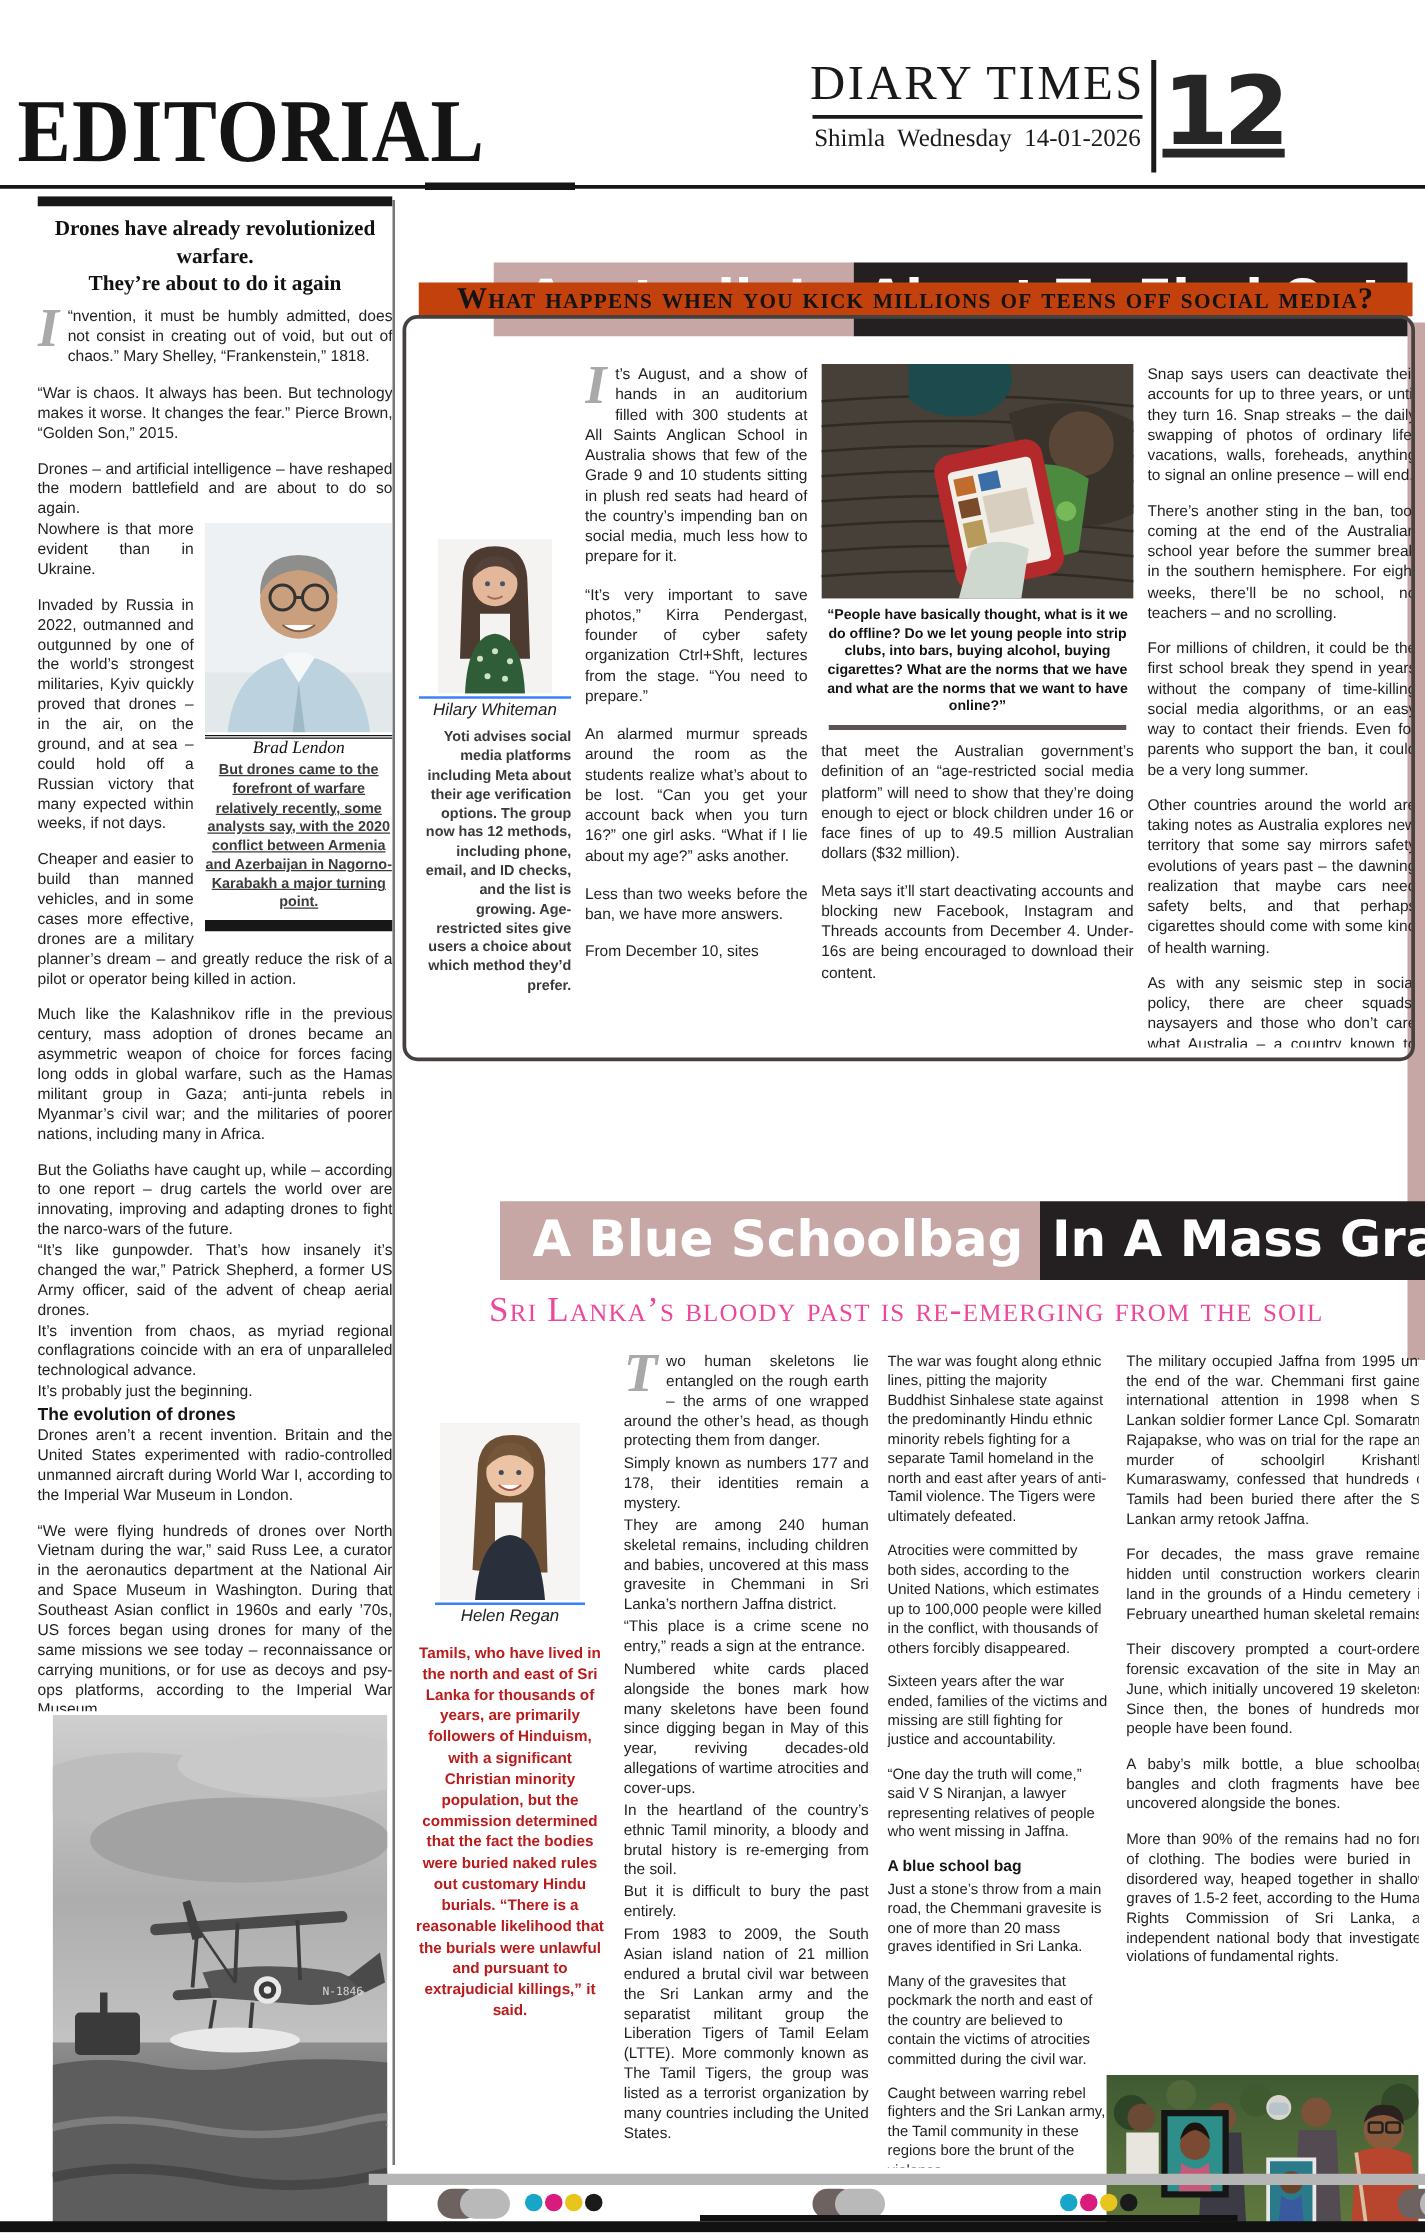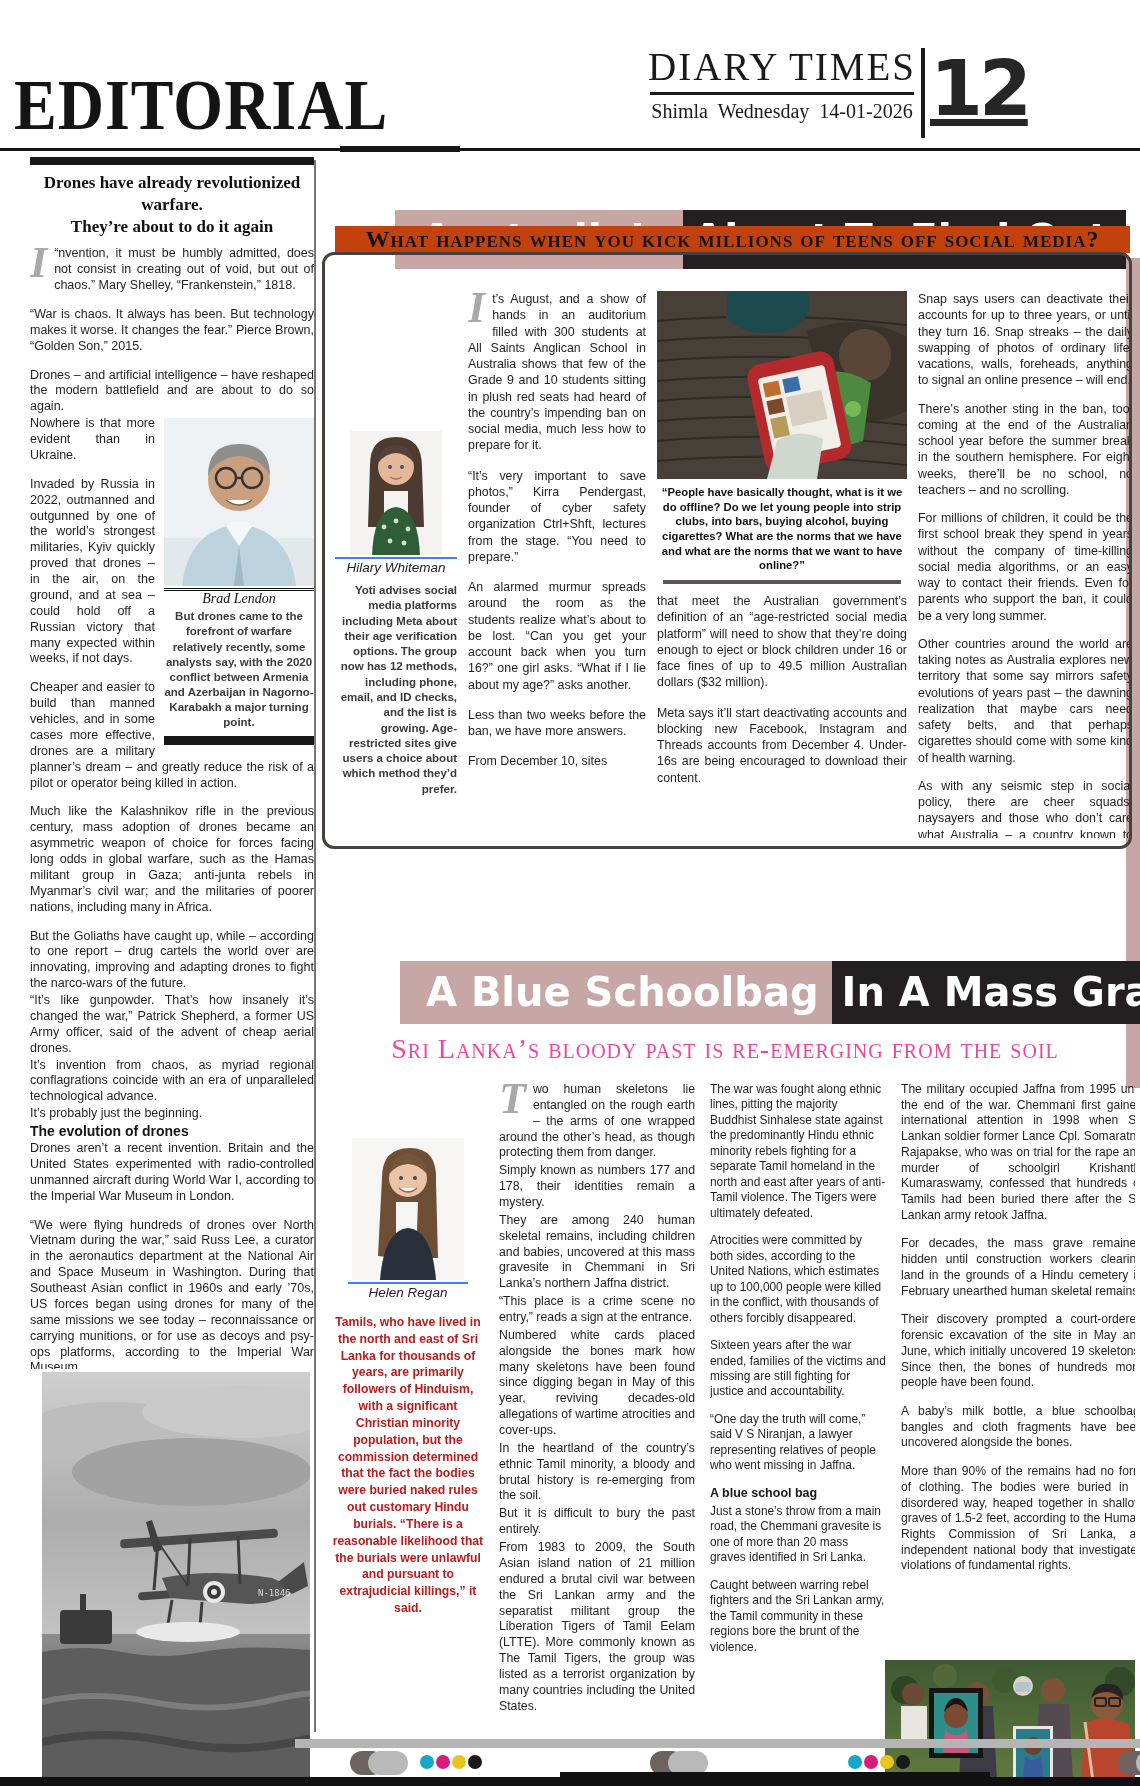--- a/index.html
+++ b/index.html
@@ -52,21 +52,21 @@
   .wrapzone::after{ content:""; display:block; clear:both; }
   .float-fig{ float:right; width:150px; margin:2px 0 4px 9px; }
   .brad-img{ width:150px; height:168px; overflow:hidden; }
   .fig-name{
     font-family:"Liberation Serif", serif; font-style:italic; font-size:14px;
     text-align:center; margin-top:2px; color:#111;
     border-top:3px solid #111; border-top-style:double;
   }
   .fig-cap{
     font-weight:bold; font-size:11.5px; line-height:1.32; text-align:center;
-    color:#3c3c3c; margin-top:2px;
+    color:#3c3c3c; margin-top:2px;text-decoration:underline;
   }
   .cap-bar{ height:9px; background:#171717; margin-top:5px; }
   .left-subhead{ font-size:14px; font-weight:bold; color:#151515; margin-bottom:2px; }
   .biplane{
     position:absolute; left:42px; top:1372px; width:268px; height:408px; overflow:hidden;
   }
   .v-divider{ position:absolute; left:314px; top:160px; width:2px; height:1572px; background:#777; }
   .right-strip{ position:absolute; left:1126px; top:258px; width:14px; height:830px; background:#c6a7a5; }
 
   
@@ -372,20 +372,21 @@
       <p>From 1983 to 2009, the South Asian island nation of 21 million endured a brutal civil war between the Sri Lankan army and the separatist militant group the Liberation Tigers of Tamil Eelam (LTTE). More commonly known as The Tamil Tigers, the group was listed as a terrorist organization by many countries including the United States.</p>
     </div>
 
     <div class="scol scol-2">
       <p>The war was fought along ethnic lines, pitting the majority Buddhist Sinhalese state against the predominantly Hindu ethnic minority rebels fighting for a separate Tamil homeland in the north and east after years of anti-Tamil violence. The Tigers were ultimately defeated.</p>
       <p>Atrocities were committed by both sides, according to the United Nations, which estimates up to 100,000 people were killed in the conflict, with thousands of others forcibly disappeared.</p>
       <p>Sixteen years after the war ended, families of the victims and missing are still fighting for justice and accountability.</p>
       <p>“One day the truth will come,” said V S Niranjan, a lawyer representing relatives of people who went missing in Jaffna.</p>
       <h4 class="sl-colsub">A blue school bag</h4>
       <p>Just a stone’s throw from a main road, the Chemmani gravesite is one of more than 20 mass graves identified in Sri Lanka.</p>
+      <p>Many of the gravesites that pockmark the north and east of the country are believed to contain the victims of atrocities committed during the civil war.</p>
       <p>Caught between warring rebel fighters and the Sri Lankan army, the Tamil community in these regions bore the brunt of the violence.</p>
     </div>
 
     <div class="scol scol-3">
       <p>The military occupied Jaffna from 1995 until the end of the war. Chemmani first gained international attention in 1998 when Sri Lankan soldier former Lance Cpl. Somaratne Rajapakse, who was on trial for the rape and murder of schoolgirl Krishanthi Kumaraswamy, confessed that hundreds of Tamils had been buried there after the Sri Lankan army retook Jaffna.</p>
       <p>For decades, the mass grave remained hidden until construction workers clearing land in the grounds of a Hindu cemetery in February unearthed human skeletal remains.</p>
       <p>Their discovery prompted a court-ordered forensic excavation of the site in May and June, which initially uncovered 19 skeletons. Since then, the bones of hundreds more people have been found.</p>
       <p>A baby’s milk bottle, a blue schoolbag, bangles and cloth fragments have been uncovered alongside the bones.</p>
       <p>More than 90% of the remains had no form of clothing. The bodies were buried in a disordered way, heaped together in shallow graves of 1.5-2 feet, according to the Human Rights Commission of Sri Lanka, an independent national body that investigates violations of fundamental rights.</p>
     </div>

